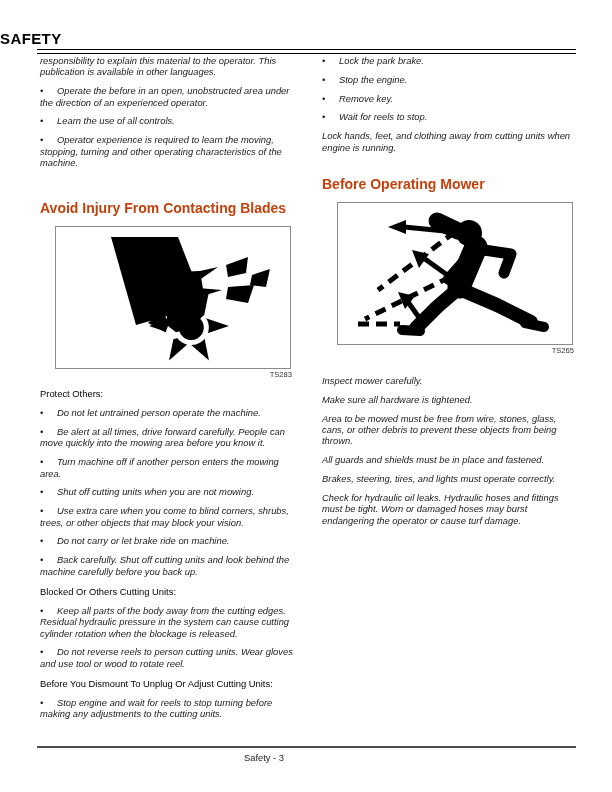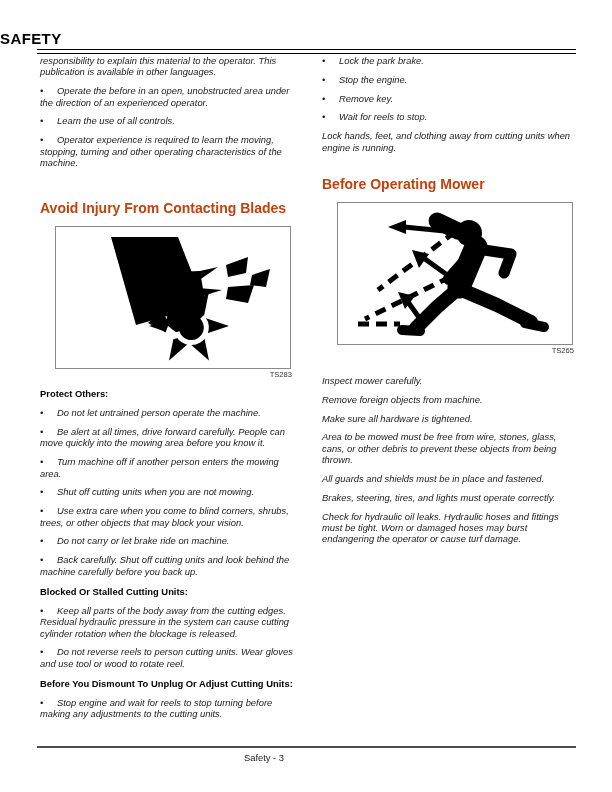--- a/index.html
+++ b/index.html
@@ -21,21 +21,21 @@
   .col-left{left:40px;}
   .col-right{left:322px;}
   p{margin:0 0 7.4px 0;font-style:italic;}
   .bullet .dot{display:inline-block;width:17px;}
   h2{
     font-size:14px;line-height:14px;font-weight:bold;color:#c2410c;
     margin:24px 0 10px 0;
   }
   h2.big-gap{margin-top:33px;}
   h3{
-    font-size:9.4px;line-height:11.4px;font-weight:bold;color:#000;
+    font-size:9.4px;line-height:11.4px;font-weight:normal;color:#000;
     margin:9px 0 7.4px 0;
   }
   .figure{margin:11px 0 0 15px;width:238px;}
   .figure-box{
     width:236px;height:143px;border:1px solid #8a8a8a;background:#fff;
     box-sizing:border-box;overflow:hidden;
   }
   .figure-box svg{display:block;width:234px;height:141px;}
   .figure-label{
     text-align:right;font-size:7.6px;line-height:9px;color:#333;
@@ -90,21 +90,21 @@
 
     <h3>Protect Others:</h3>
     <p class="bullet"><span class="dot">•</span><span>Do not let untrained person operate the machine.</span></p>
     <p class="bullet"><span class="dot">•</span><span>Be alert at all times, drive forward carefully. People can move quickly into the mowing area before you know it.</span></p>
     <p class="bullet"><span class="dot">•</span><span>Turn machine off if another person enters the mowing area.</span></p>
     <p class="bullet"><span class="dot">•</span><span>Shut off cutting units when you are not mowing.</span></p>
     <p class="bullet"><span class="dot">•</span><span>Use extra care when you come to blind corners, shrubs, trees, or other objects that may block your vision.</span></p>
     <p class="bullet"><span class="dot">•</span><span>Do not carry or let brake ride on machine.</span></p>
     <p class="bullet"><span class="dot">•</span><span>Back carefully. Shut off cutting units and look behind the machine carefully before you back up.</span></p>
 
-    <h3>Blocked Or Stalled Cutting Units:</h3>
+    <h3>Blocked Or Others Cutting Units:</h3>
     <p class="bullet"><span class="dot">•</span><span>Keep all parts of the body away from the cutting edges. Residual hydraulic pressure in the system can cause cutting cylinder rotation when the blockage is released.</span></p>
     <p class="bullet"><span class="dot">•</span><span>Do not reverse reels to person cutting units. Wear gloves and use tool or wood to rotate reel.</span></p>
 
     <h3>Before You Dismount To Unplug Or Adjust Cutting Units:</h3>
     <p class="bullet"><span class="dot">•</span><span>Stop engine and wait for reels to stop turning before making any adjustments to the cutting units.</span></p>
   </div>
 
   <div class="col col-right">
     <p class="bullet"><span class="dot">•</span><span>Lock the park brake.</span></p>
     <p class="bullet"><span class="dot">•</span><span>Stop the engine.</span></p>
@@ -139,21 +139,20 @@
             <line x1="70" y1="99" x2="85" y2="120" stroke-width="5"></line>
             <polygon points="60,89 77,93 67,106" stroke="none"></polygon>
             <line x1="20" y1="121" x2="62" y2="121" stroke-width="5" stroke-dasharray="11 7"></line>
           </g>
         </svg>
       </div>
       <div class="figure-label">TS265</div>
     </div>
 
     <p style="margin-top:20px">Inspect mower carefully.</p>
-    <p>Remove foreign objects from machine.</p>
     <p>Make sure all hardware is tightened.</p>
     <p>Area to be mowed must be free from wire, stones, glass, cans, or other debris to prevent these objects from being thrown.</p>
     <p>All guards and shields must be in place and fastened.</p>
     <p>Brakes, steering, tires, and lights must operate correctly.</p>
     <p>Check for hydraulic oil leaks. Hydraulic hoses and fittings must be tight. Worn or damaged hoses may burst endangering the operator or cause turf damage.</p>
   </div>
 
   <div class="footer-rule"></div>
   <div class="footer-text">Safety - 3</div>
 

